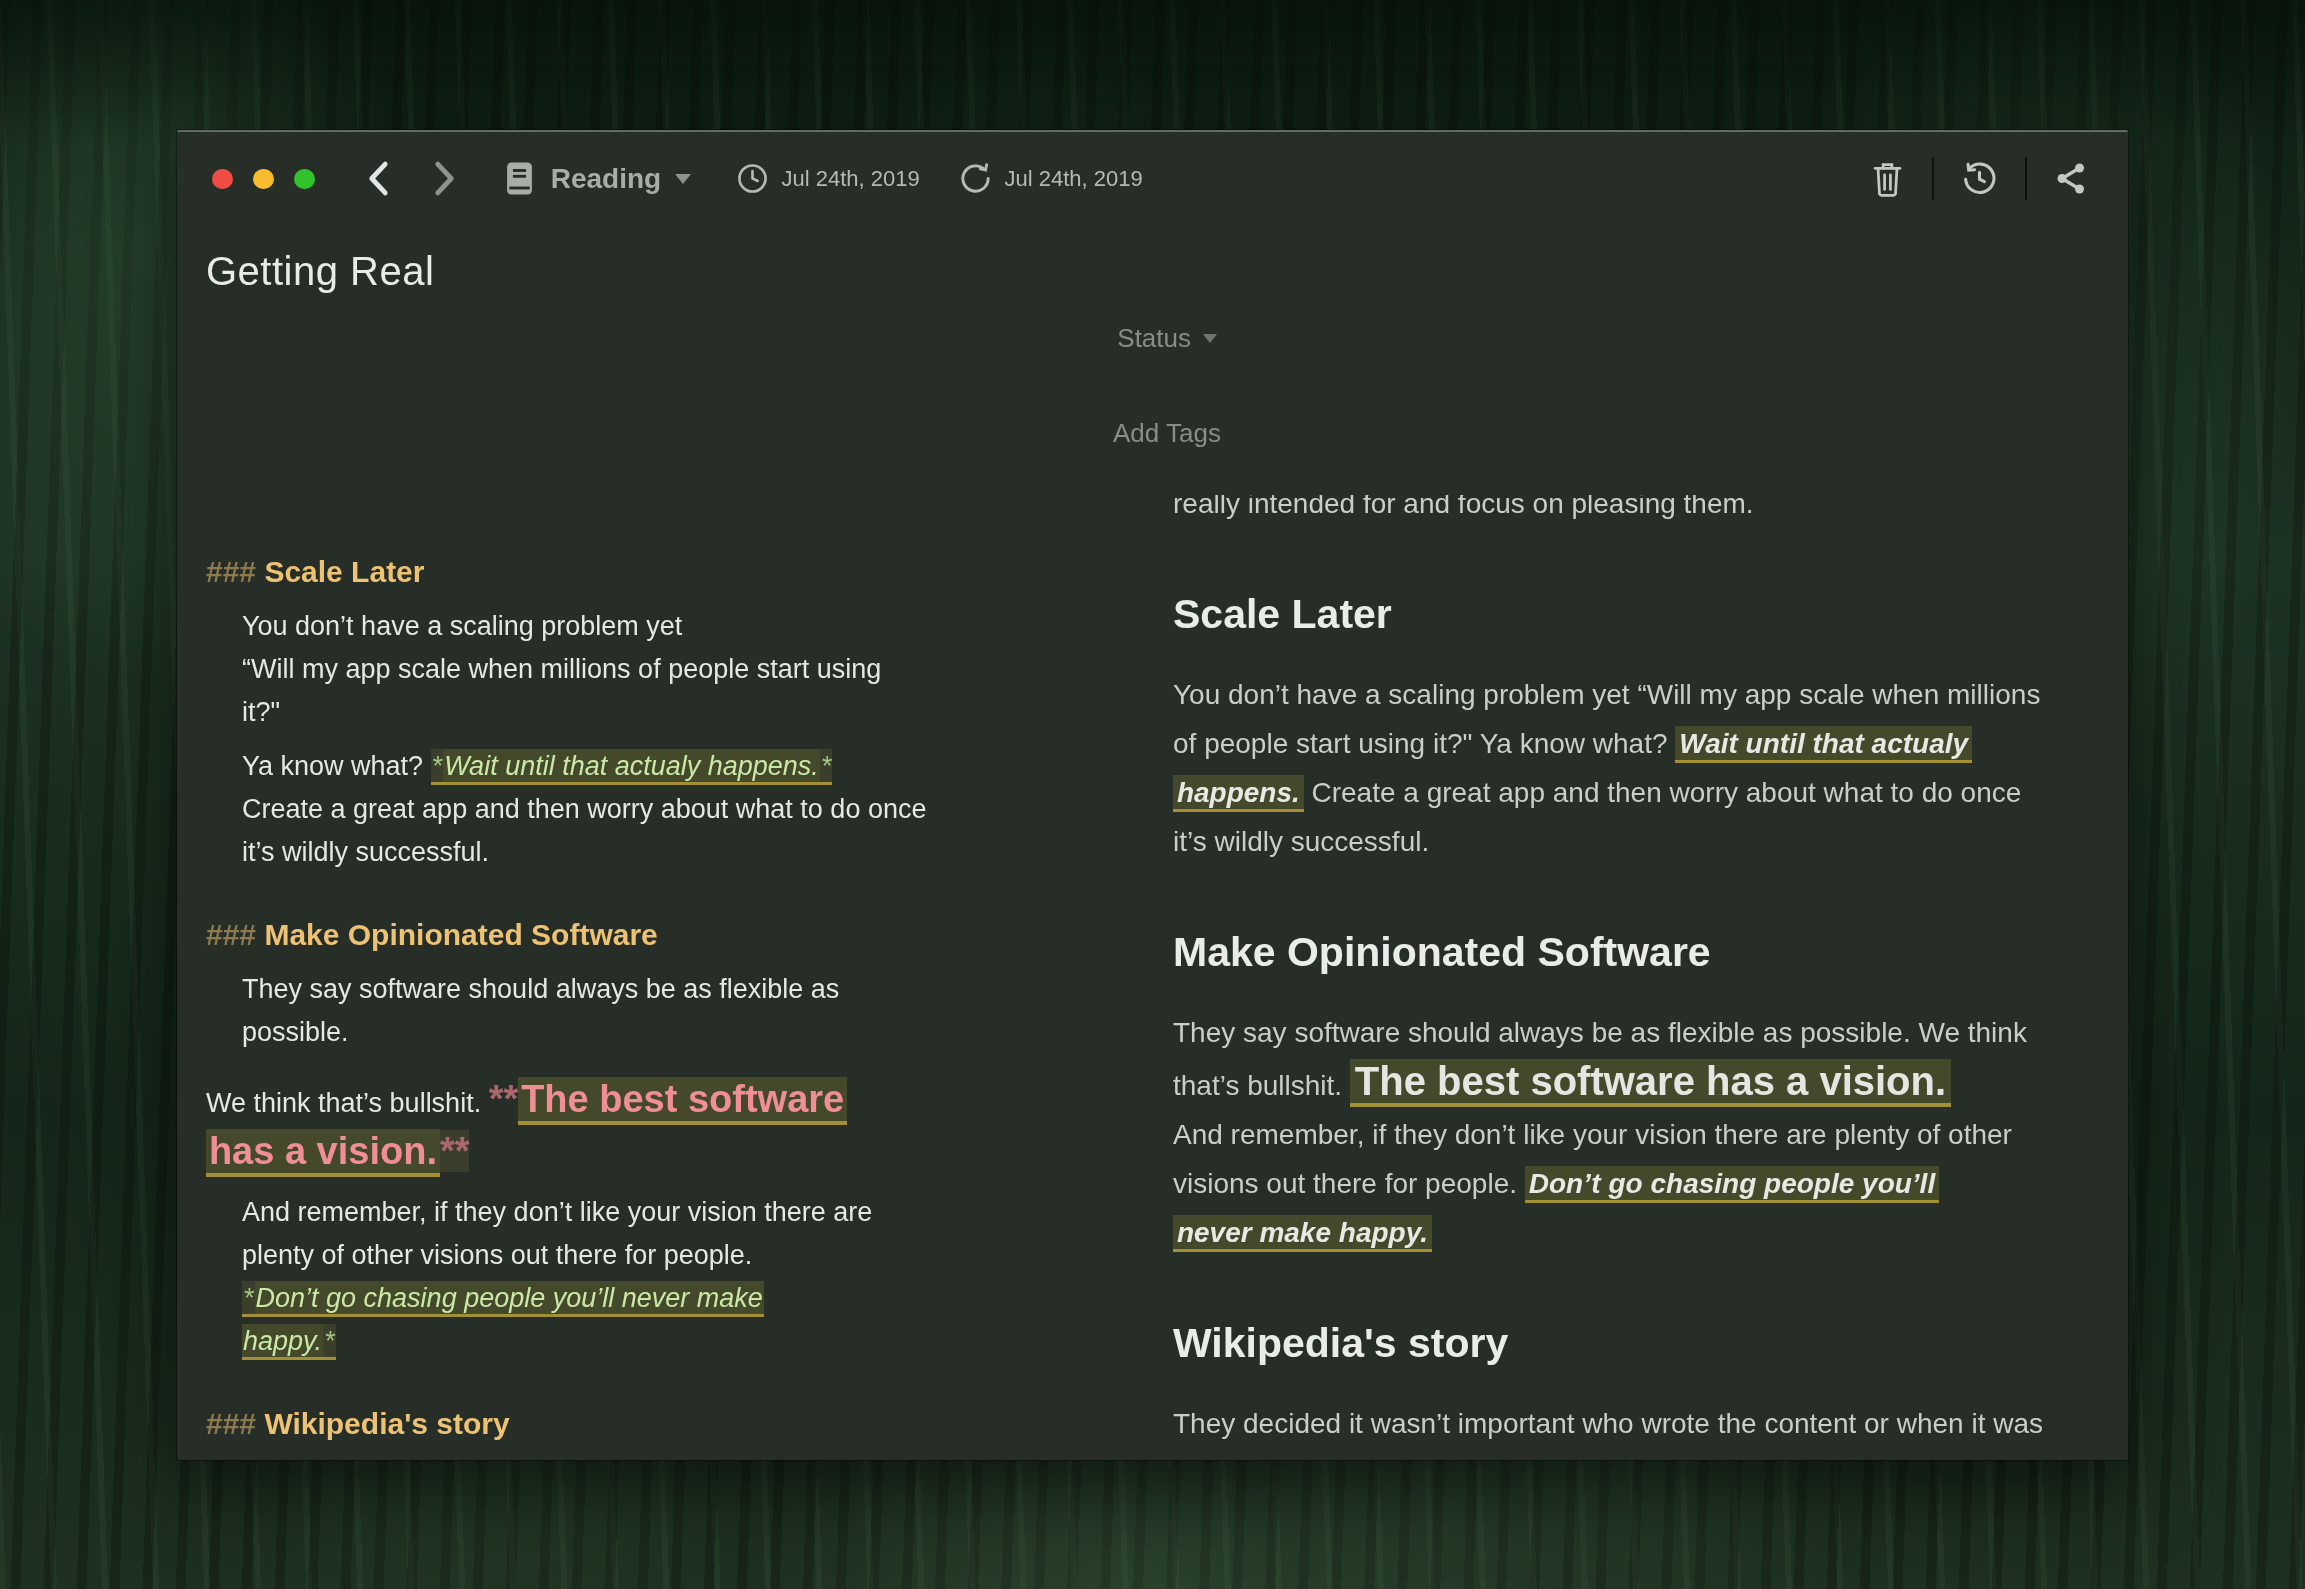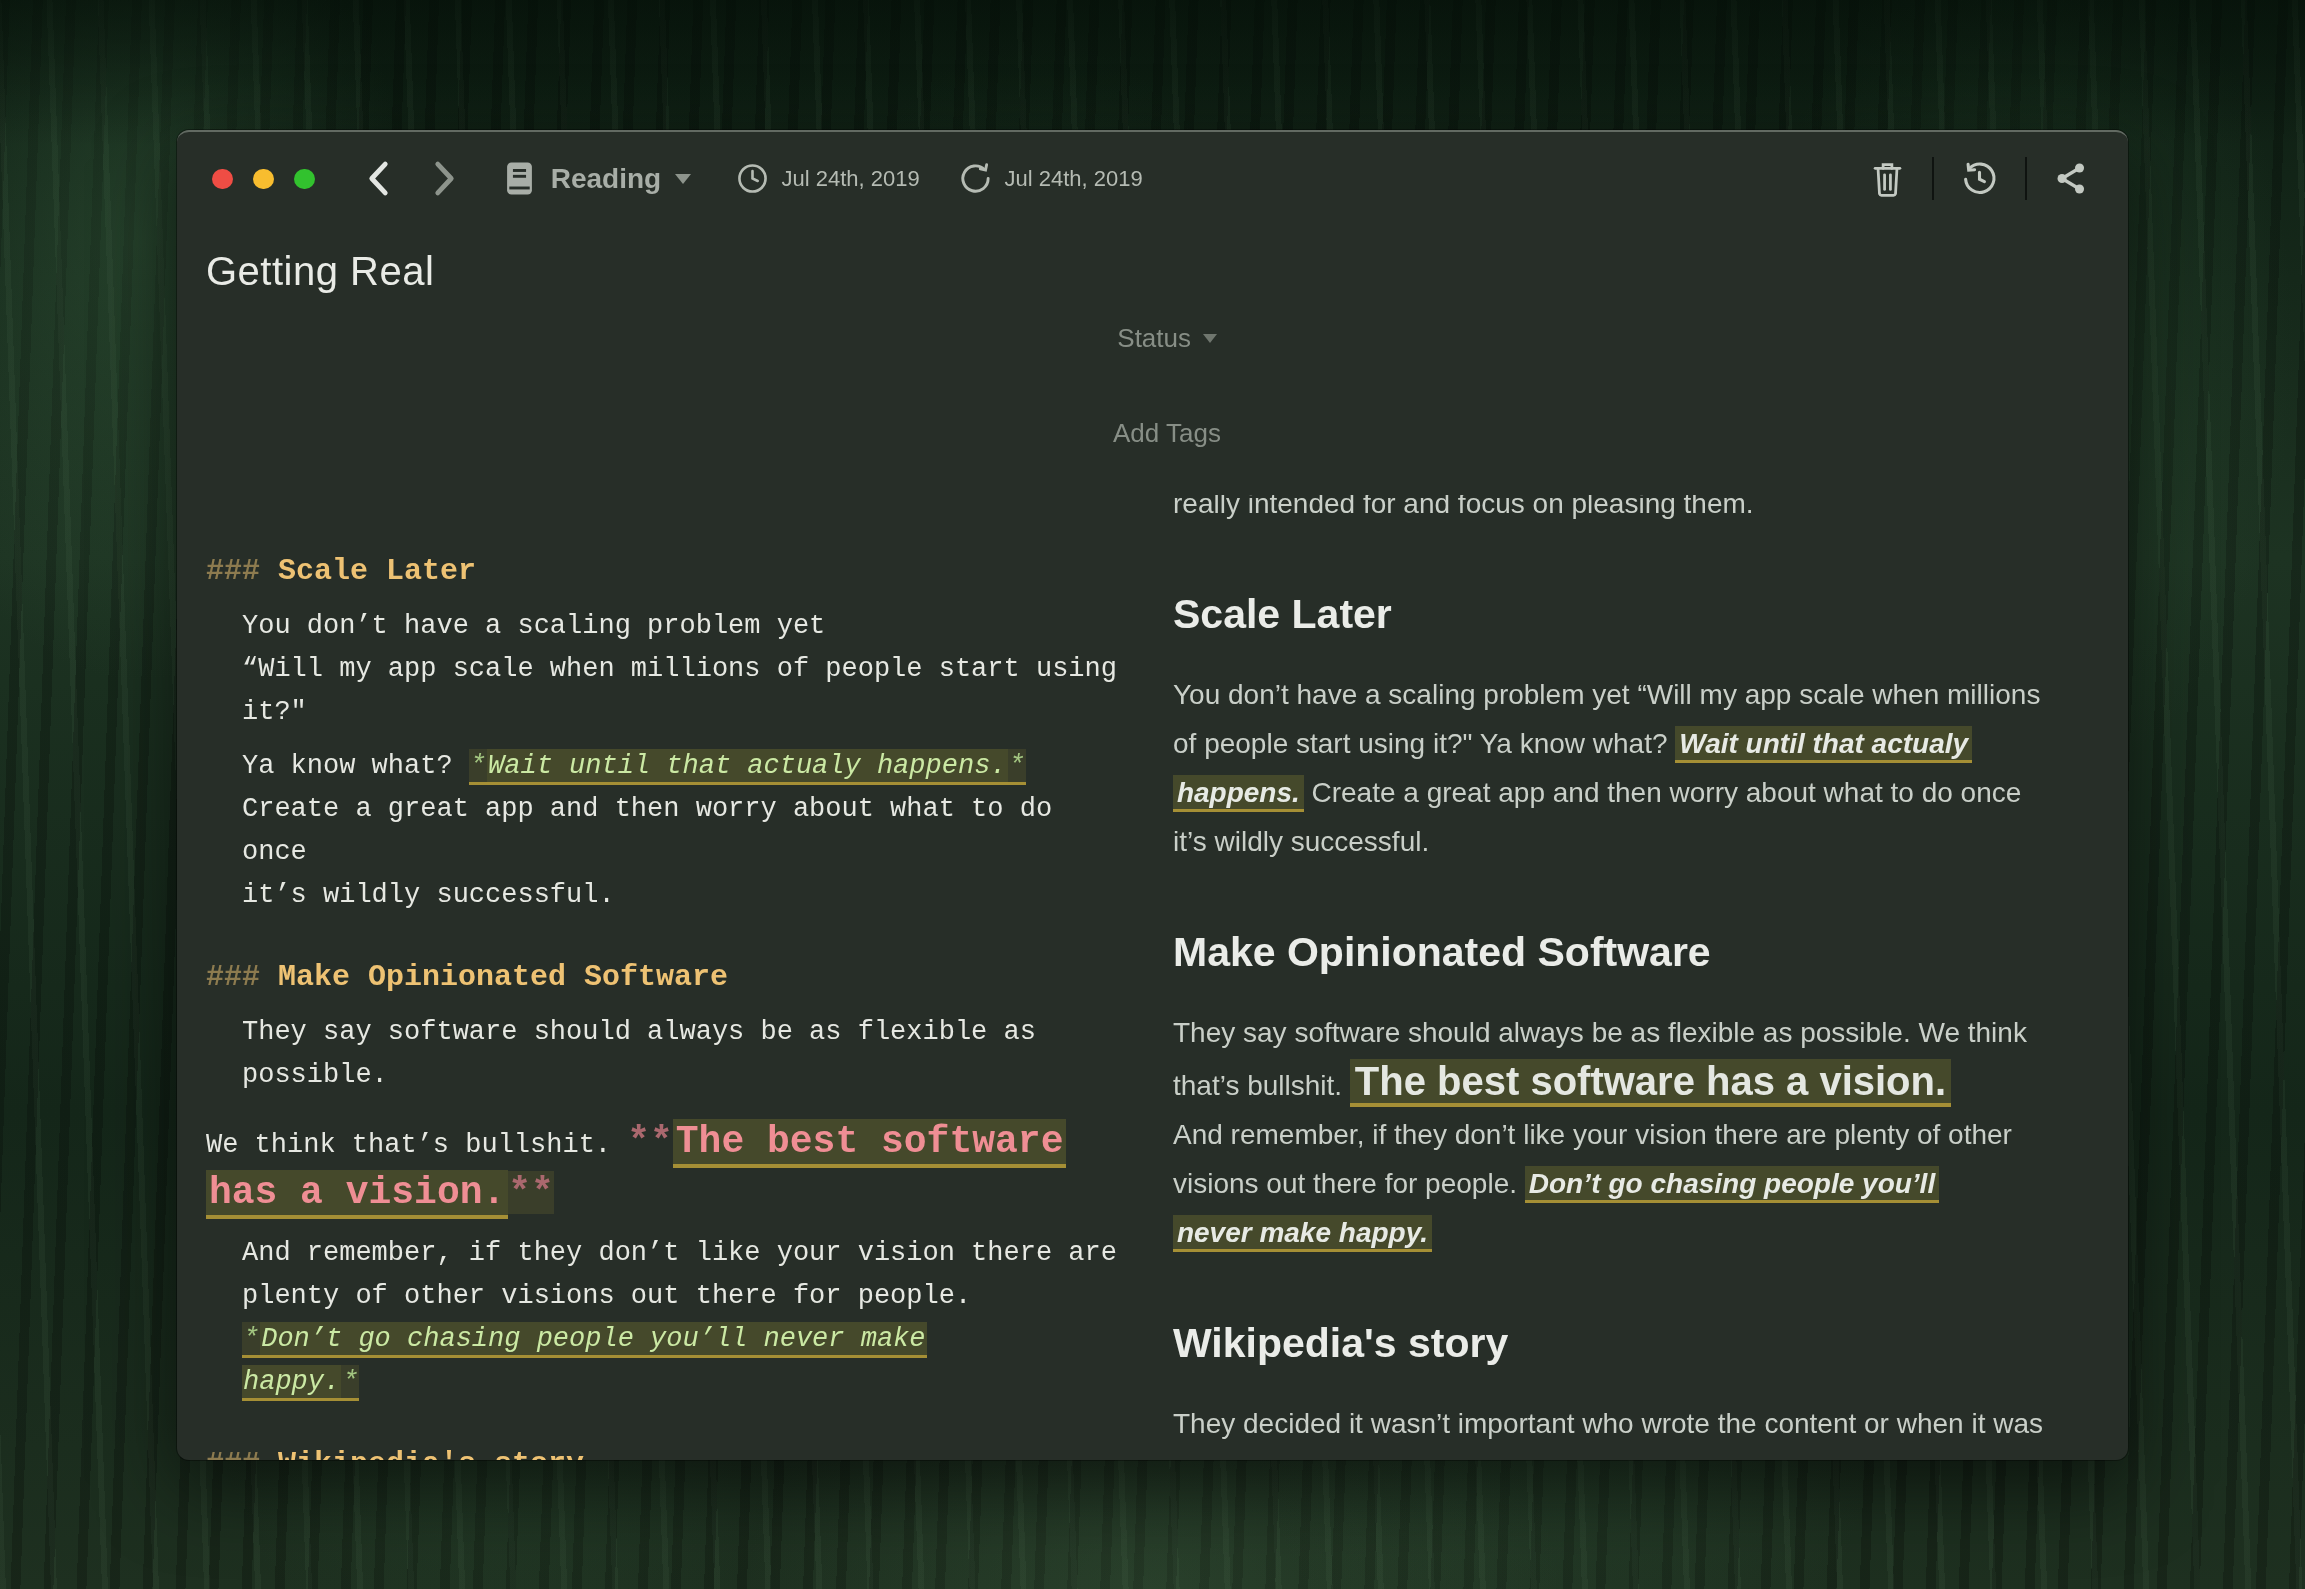--- a/index.html
+++ b/index.html
@@ -15,21 +15,21 @@
       radial-gradient(507px 741px at 68% 82%, rgba(70,116,78,0.22), transparent 65%),
       radial-gradient(410px 683px at 88% 22%, rgba(54,96,62,0.30), transparent 65%),
       radial-gradient(585px 410px at 50% 100%, rgba(96,142,98,0.18), transparent 70%),
       repeating-linear-gradient(92deg, rgba(0,0,0,0.22) 0 9.8px, rgba(0,0,0,0) 9.8px 33px),
       repeating-linear-gradient(88deg, rgba(126,168,128,0.07) 0 5.9px, rgba(0,0,0,0) 5.9px 51px),
       linear-gradient(180deg, #0d1d12, #1d3322 35%, #142619 70%, #1e3020);
   }
   .window {
     position: absolute; left: 177px; top: 130px; width: 1951px; height: 1330px;
     background: var(--window-bg, #272e28);
-    border-radius: 12px;
+    border-radius: 2px;
     border-top: 2px solid rgba(195,205,195,0.38);
     box-shadow: 0 27px 78px rgba(0,0,0,0.55), 0 0 0 1px rgba(0,0,0,0.35);
   }
   
   .toolbar { display: flex; align-items: center; height: 80px; padding: 13.7px 39px 0 35px; color: #c3c9c2; }
   .tl { width: 20.5px; height: 20.5px; border-radius: 50%; margin-right: 20.5px; display: inline-block; }
   .tl.red    { background: var(--traffic-red, #ef4d44); }
   .tl.yellow { background: var(--traffic-yellow, #f8bd2f); }
   .tl.green  { background: var(--traffic-green, #32c22e); }
   .navbtn { background: none; border: none; padding: 0; cursor: pointer; display: inline-flex; align-items: center; }
@@ -48,21 +48,21 @@
   
   .note-title { margin: 37px 0 0 29px; font-size: 40px; color: #e9ebe6; letter-spacing: 0.5px; }
   .meta { margin: 29px 0 0 29px; display: flex; align-items: center; gap: 64px; font-size: 26px; color: #878e86; flex-direction: column; }
   .meta .item { display: inline-flex; align-items: center; gap: 11.7px; background: none; border: none; color: #878e86; font-size: 26px; cursor: pointer; }
   .caret-sm { width: 0; height: 0; border-left: 7.8px solid transparent; border-right: 7.8px solid transparent; border-top: 9.8px solid #6f766e; display: inline-block; }
   
   .panes { position: absolute; left: 0; right: 0; top: 363px; bottom: 0; display: flex; overflow: hidden; border-radius: 0 0 17.6px 17.6px; }
   .editor {
     width: 950px; flex: none; overflow: hidden;
     padding: 55px 0 16px 29px;
-    font-family: Liberation Mono, monospace;
+    font-family: Liberation Sans, sans-serif;
     font-size: 27px; line-height: 43px; color: #e6e8e2;
   }
   .preview {
     flex: 1; overflow: hidden;
     padding: 0 25px 0 46px;
     font-size: 28px; line-height: 49px; color: #c9cfc8;
   }
   .blk { white-space: pre-wrap; }
   
   .k-heading { margin-top: 39px; font-size: 30px; font-weight: bold; }

